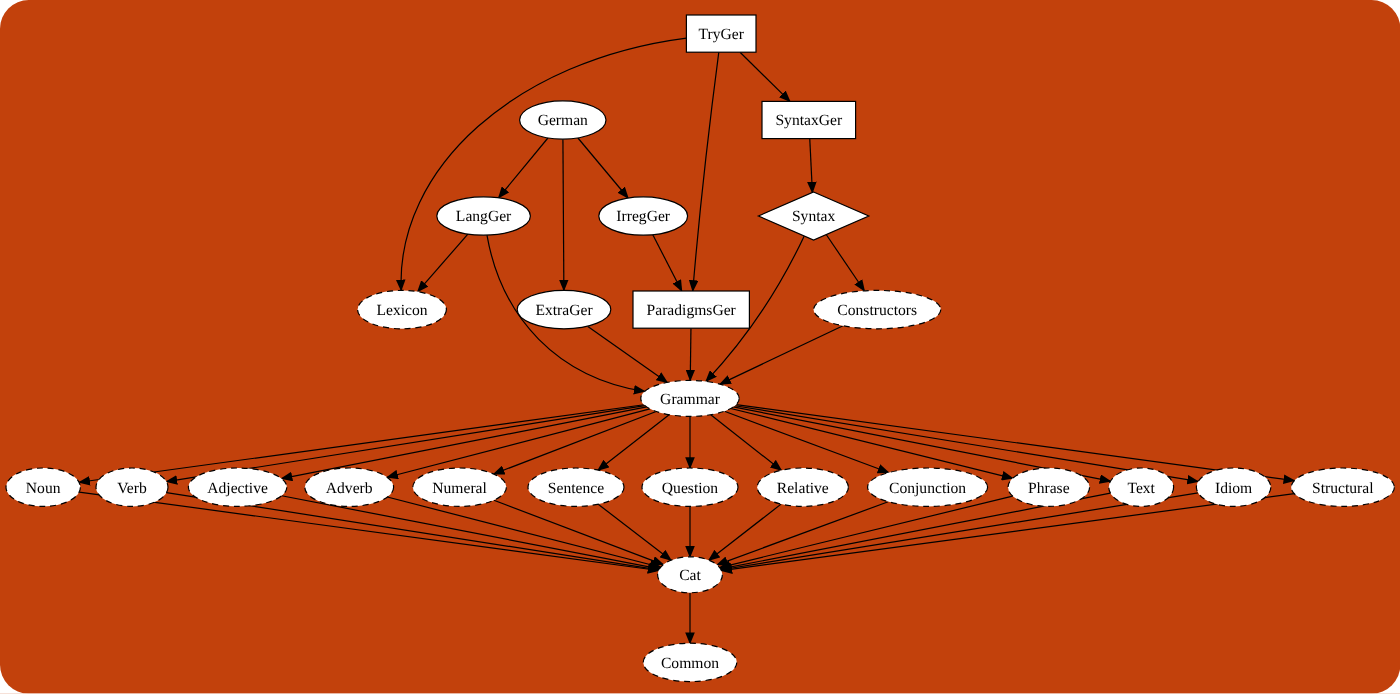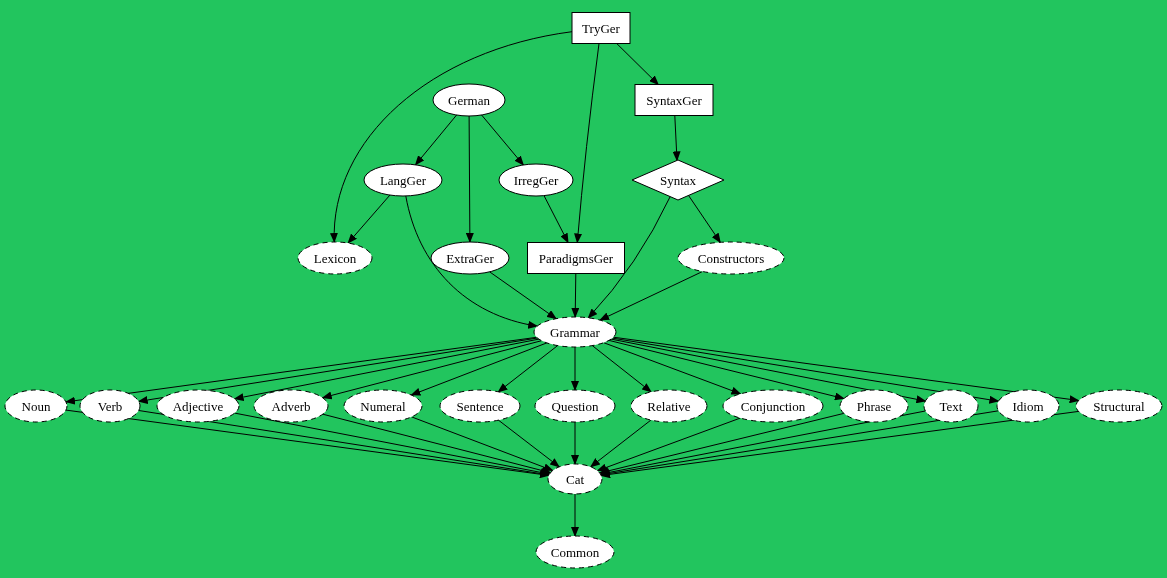--- a/index.html
+++ b/index.html
@@ -1,18 +1,19 @@
 <!DOCTYPE html>
 <html><head>
 <meta charset="utf-8">
 <style>
   html, body { margin: 0; padding: 0; background: #ffffff; }
   #canvas-wrap {
-    width: 1167px; height: 578px; position: relative; background: #22c55e;
+    width: 1167px; height: 578px; position: relative; background: #c2410c;
     font-family: "Liberation Serif", "DejaVu Serif", serif;
+    border-radius: 24px;
   }
   svg { display: block; }
   .node-shape { fill: #ffffff; stroke: #000000; stroke-width: 1; }
   .node-shape.dashed { stroke-dasharray: 5,4; }
   .node-label {
     font-family: "Liberation Serif", "DejaVu Serif", serif;
     font-size: 13px; fill: #000000;
   }
   .edge { fill: none; stroke: #000000; stroke-width: 1; }
 </style>

